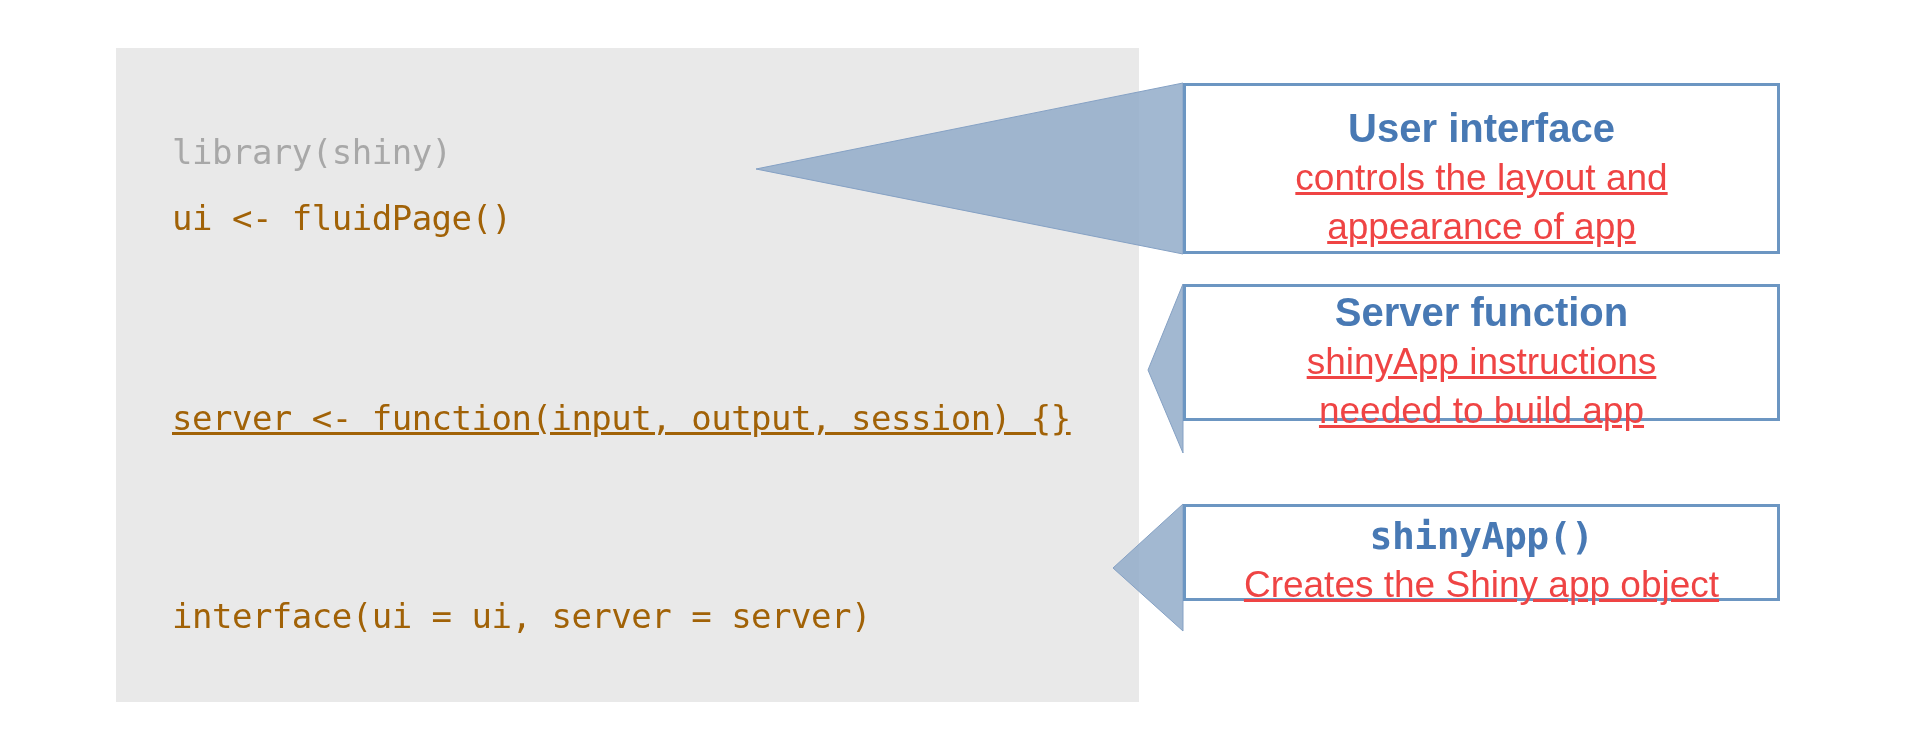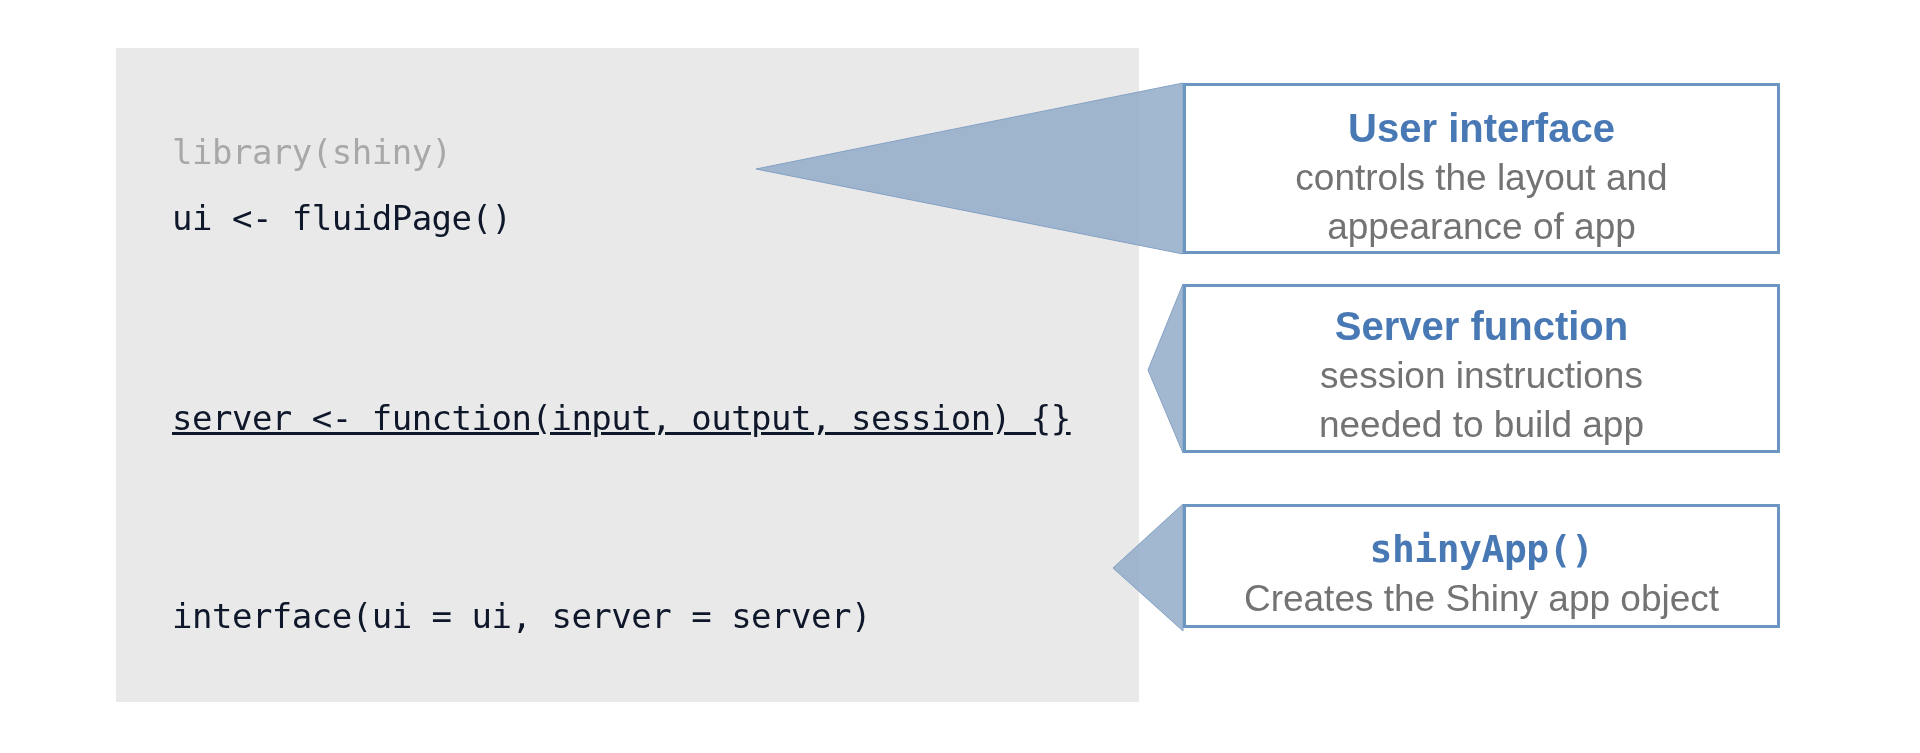--- a/index.html
+++ b/index.html
@@ -19,21 +19,21 @@
     width: 1023px; height: 654px;
     background: #e9e9e9;
   }
   .code-line {
     position: absolute;
     left: 56px;
     font-family: "DejaVu Sans Mono", monospace;
     font-size: 34px;
     line-height: 44px;
     letter-spacing: -0.5px;
-    color: #0f172a;
+    color: #a16207;
     white-space: pre;
   }
   .code-line.muted { color: #a8a8a8; }
   .code-line.l1 { top: 82px; }
   .code-line.l2 { top: 148px; }
   .code-line.l3 { top: 348px; text-decoration: underline; }
   .code-line.l4 { top: 546px; }
 
   
   .arrows {
@@ -59,39 +59,40 @@
     background: #ffffff;
     border: 3px solid #6c96c2;
     z-index: 2;
     display: flex;
     flex-direction: column;
     align-items: center;
     justify-content: center;
     text-align: center;
   }
   .callout.c1 { top: 83px;  height: 171px; }
-  .callout.c2 { top: 284px; height: 169px; justify-content: flex-end; }
-  .callout.c3 { top: 504px; height: 124px; }
+  .callout.c2 { top: 284px; height: 137px; }
+  .callout.c3 { top: 504px; height: 97px; }
 
   .callout-title {
     font-size: 40px;
     font-weight: bold;
     color: #4879b4;
     line-height: 1.3;
     margin-top: 17px;
   }
   .callout-title.mono {
     font-family: "DejaVu Sans Mono", monospace;
     font-size: 38px;
     letter-spacing: -0.5px;
   }
   .callout-body {
     font-size: 37px;
-    color: #737373;
+    color: #ef4444;
     line-height: 1.32;
+    text-decoration: underline;
   }
 </style>
 </head>
 <body>
 
 <div class="stage">
 
   <div class="code-panel">
     <div class="code-line muted l1">library(shiny)</div>
     <div class="code-line l2">ui &lt;- fluidPage()</div>
@@ -106,21 +107,21 @@
   </svg>
 
   <div class="callout c1">
     <div class="callout-title">User interface</div>
     <div class="callout-body">controls the layout and</div>
     <div class="callout-body">appearance of app</div>
   </div>
 
   <div class="callout c2">
     <div class="callout-title">Server function</div>
-    <div class="callout-body">session instructions</div>
+    <div class="callout-body">shinyApp instructions</div>
     <div class="callout-body">needed to build app</div>
   </div>
 
   <div class="callout c3">
     <div class="callout-title mono">shinyApp()</div>
     <div class="callout-body">Creates the Shiny app object</div>
   </div>
 
 </div>
 

